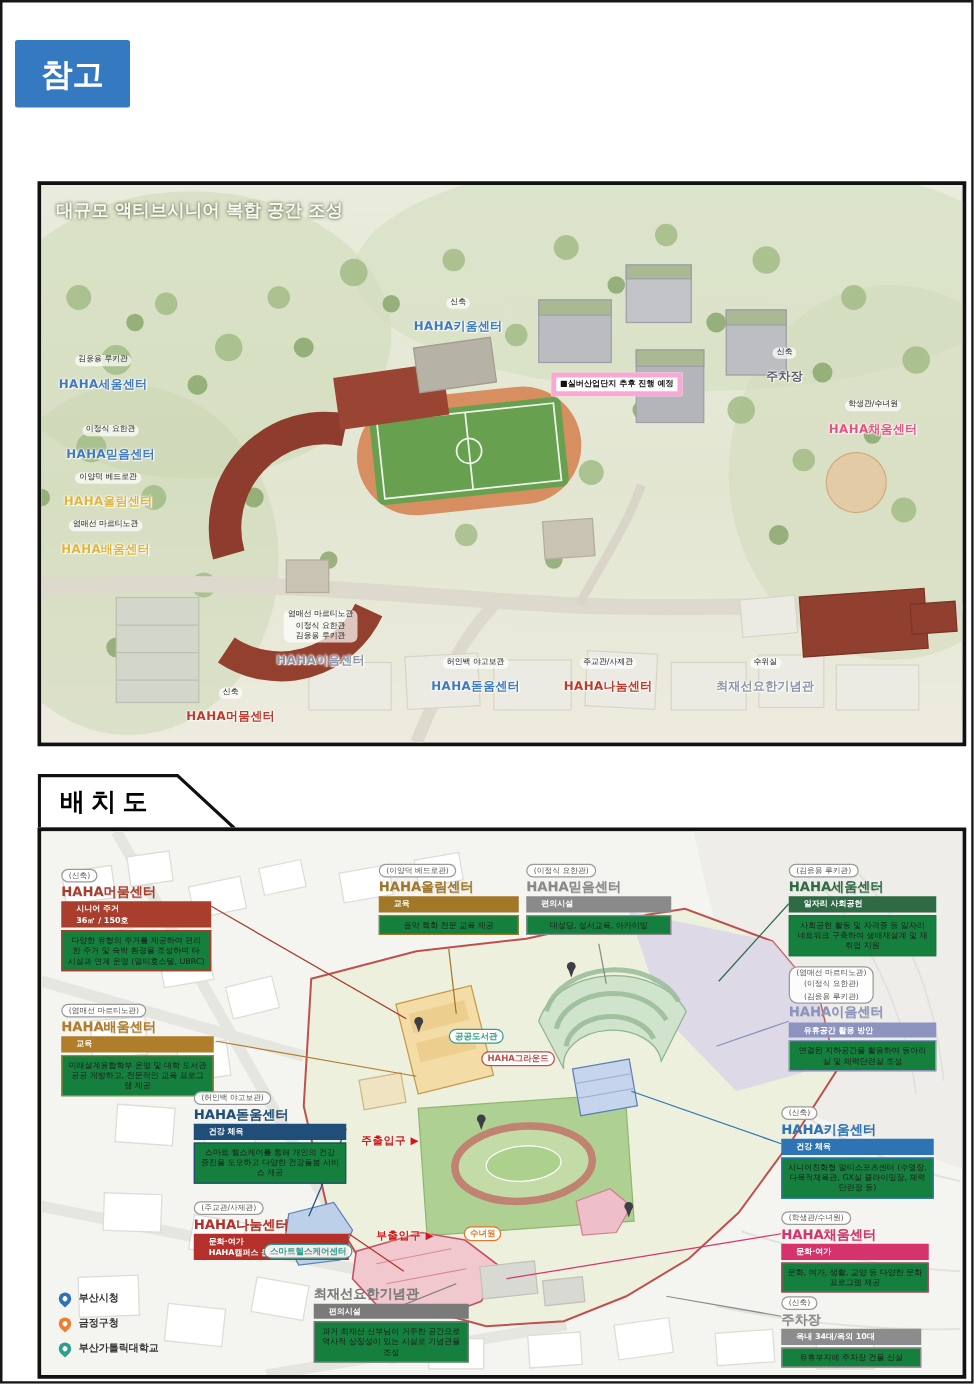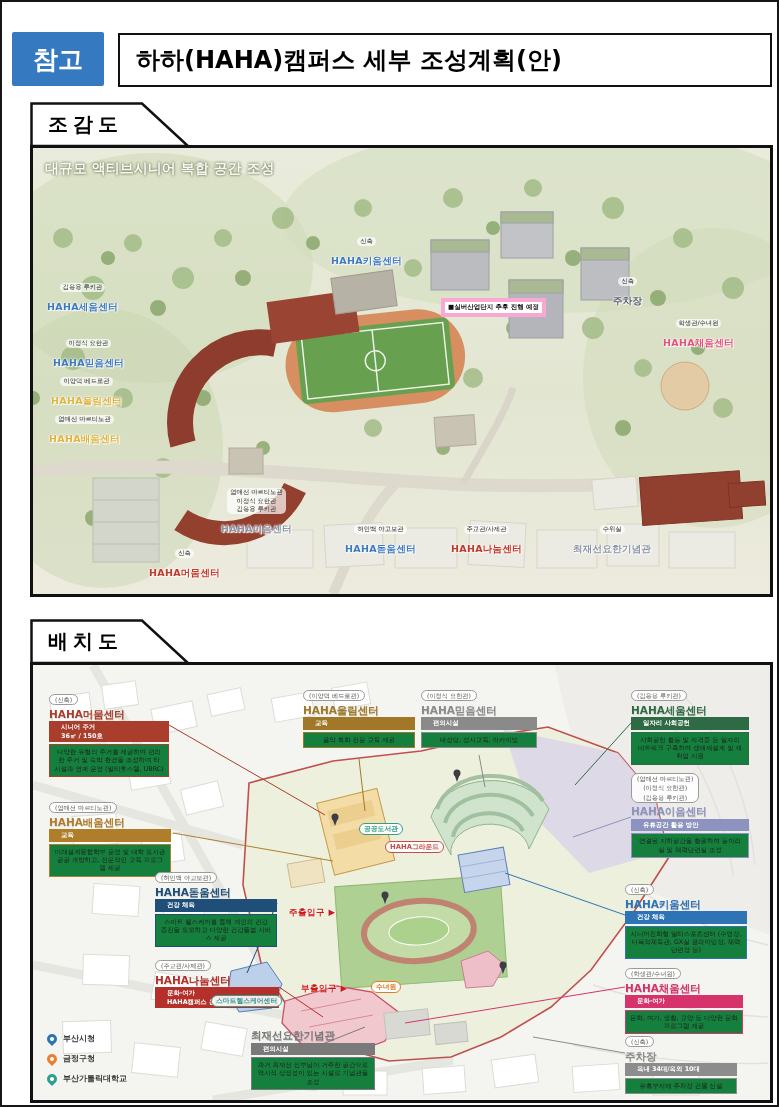--- a/index.html
+++ b/index.html
@@ -54,28 +54,21 @@
   .pin{width:10px;height:10px;border-radius:50% 50% 50% 0;transform:rotate(-45deg);background:var(--pin);
        position:relative;flex:0 0 auto;}
   .pin::after{content:"";position:absolute;left:3px;top:3px;width:4px;height:4px;border-radius:50%;background:#fff;}
 </style>
 </head>
 <body>
 
 <div class="page">
 
   <div class="badge">참고</div>
-  <div class="title-box">하하(HAHA)캠퍼스 세부 조성계획(안)</div>
-
-  <div class="tab" style="left:28px;top:100px;">
-    <svg width="170" height="46">
-      <path d="M1.5,44 L1.5,1.5 L112,1.5 L158,44 Z" fill="#fff" stroke="#111" stroke-width="2.5"></path>
-    </svg>
-    <span class="tab-text">조감도</span>
-  </div>
+
 
   <div class="frame" style="left:28px;top:143px;width:743px;height:452px;">
     <div class="wrap">
       <svg class="art" width="737" height="446" viewBox="0 0 737 446">
         <defs>
           <linearGradient id="sky" x1="0" y1="0" x2="0" y2="1">
             <stop offset="0" stop-color="#e9ecdc"></stop>
               <stop offset="0.55" stop-color="#e2e6d1"></stop>
               <stop offset="1" stop-color="#edebde"></stop>
           </linearGradient>

